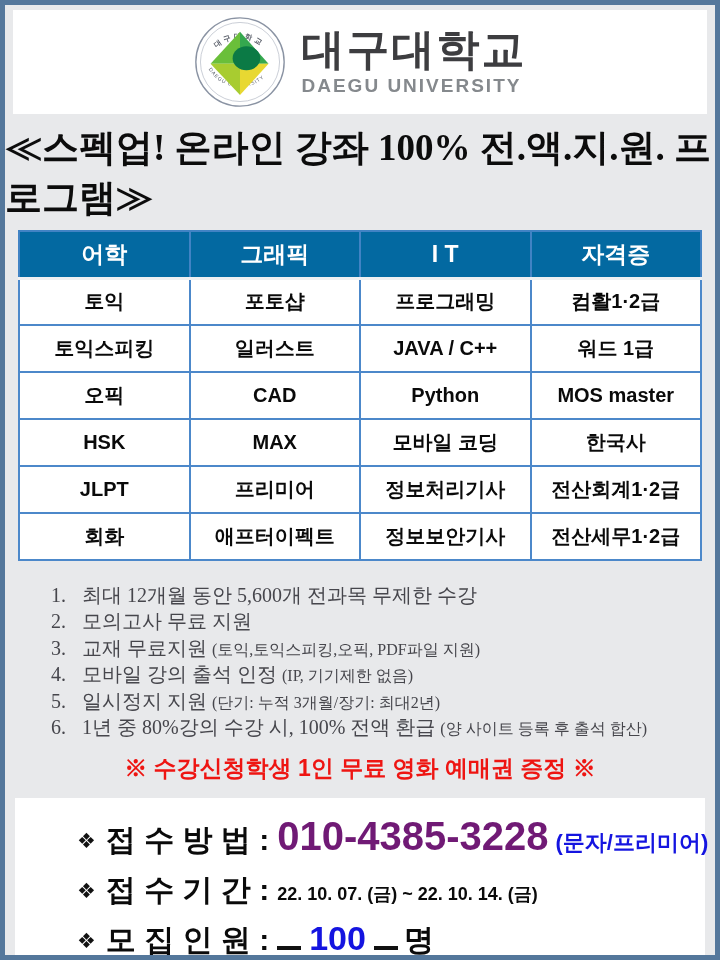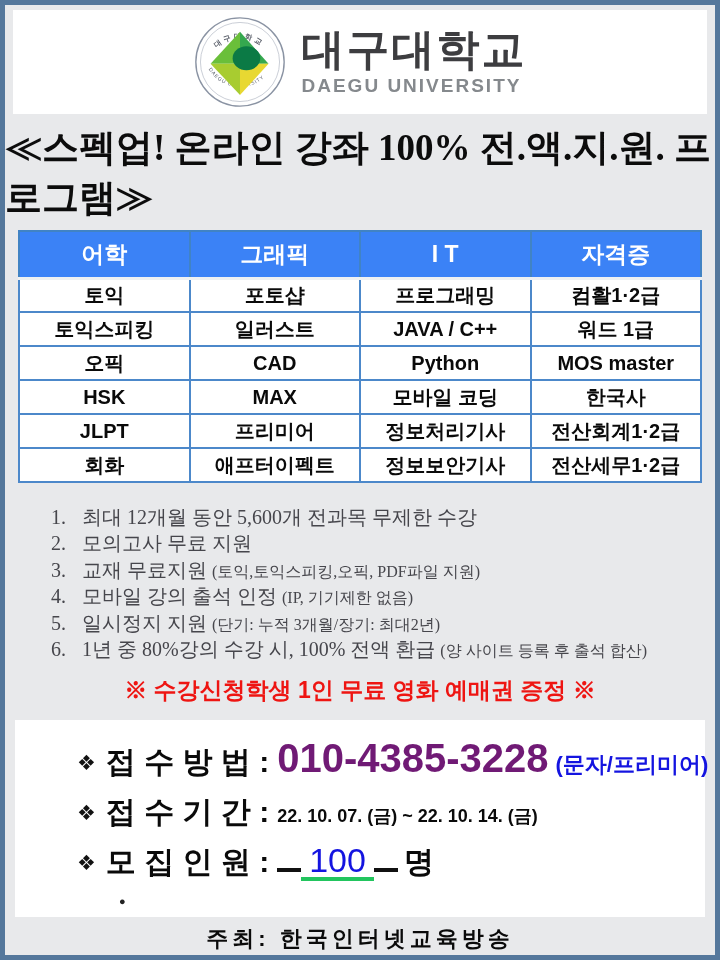--- a/index.html
+++ b/index.html
@@ -42,31 +42,31 @@
 
   
   table.courses {
     width:684px;
     margin:0 auto;
     border-collapse:collapse;
     border:2px solid #4c88ca;
     background:#ffffff;
   }
   table.courses th {
-    background:#3b82f6;
+    background:#0369a1;
     color:#ffffff;
     font-size:23px;
     font-weight:700;
     height:47px;
     border:2px solid #4183c4;
     border-bottom:3px solid #eef0f2;
   }
   table.courses td {
     border:2px solid #4c88ca;
-    height:34px;
+    height:47px;
     width:25%;
     text-align:center;
     vertical-align:middle;
     font-size:20px;
     font-weight:700;
     color:#0a0a0a;
     background:#ffffff;
   }
 
   
@@ -95,21 +95,21 @@
     padding:16px 10px 4px 62px;
   }
   .c-line { display:flex; align-items:baseline; margin-bottom:9px; white-space:nowrap; }
   .c-bullet { font-size:21px; color:#111; margin-right:10px; position:relative; top:-2px; }
   .c-label { font-size:30px; font-weight:700; color:#0a0a0a; margin-right:8px; }
   .phone-number { font-size:40px; font-weight:700; color:#701a75; letter-spacing:0px; }
   .phone-note { font-size:22px; font-weight:700; color:#1414e0; margin-left:7px; }
   .period-value { font-size:18px; font-weight:700; color:#0a0a0a; }
   .u-seg { display:inline-block; width:24px; border-bottom:4px solid #111; height:6px; }
   .capacity-value {
-    font-size:34px; font-weight:400; color:#1414e0;
+    font-size:34px; font-weight:700; color:#1414e0;
     border-bottom:4px solid #22c55e; padding:0 8px; line-height:1.0;
   }
   .capacity-unit { font-size:30px; font-weight:700; color:#0a0a0a; margin-left:6px; }
   .privacy-line {
     display:flex; align-items:center; gap:20px;
     margin:12px 0 6px 42px;
     font-family:"Liberation Serif", serif;
     font-size:19px; color:#55555b;
   }
   .privacy-dot { font-size:11px; color:#222; }

